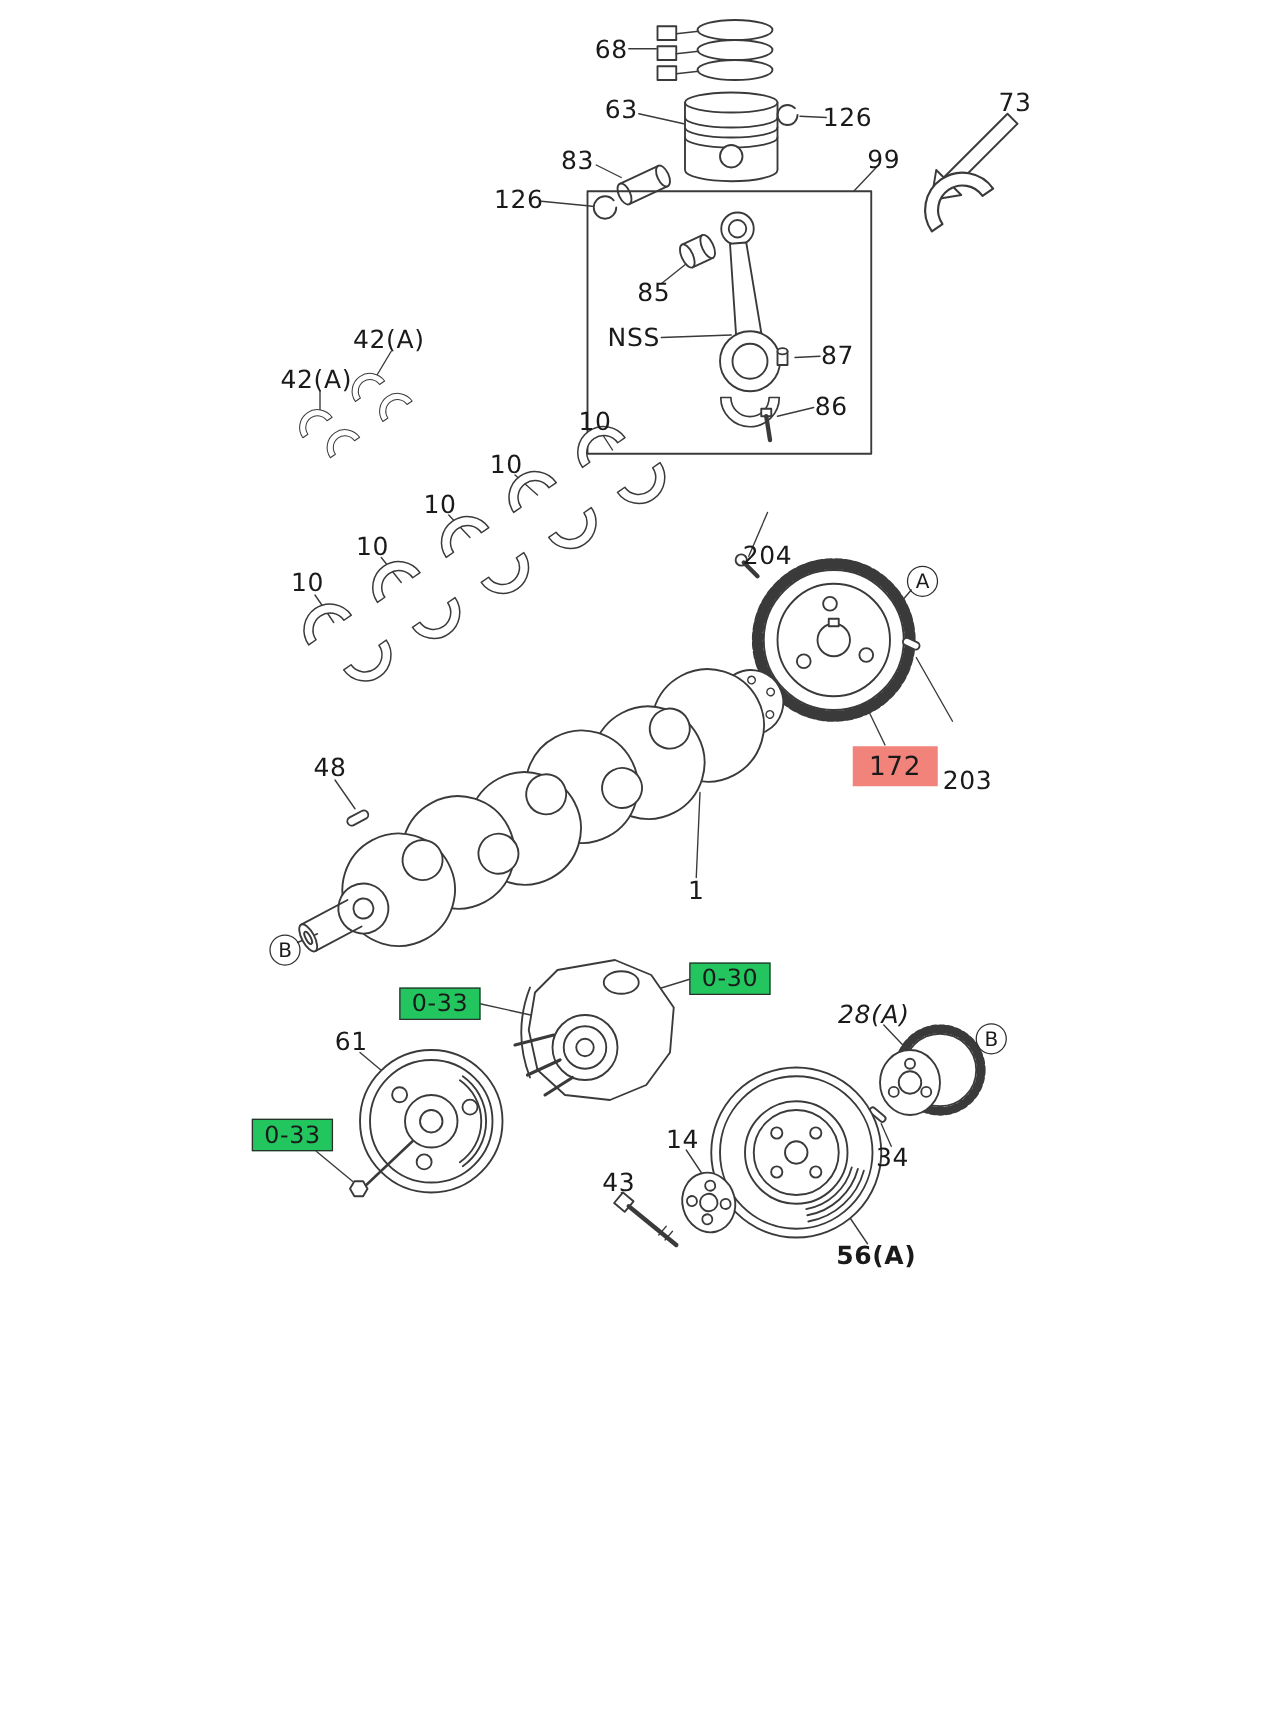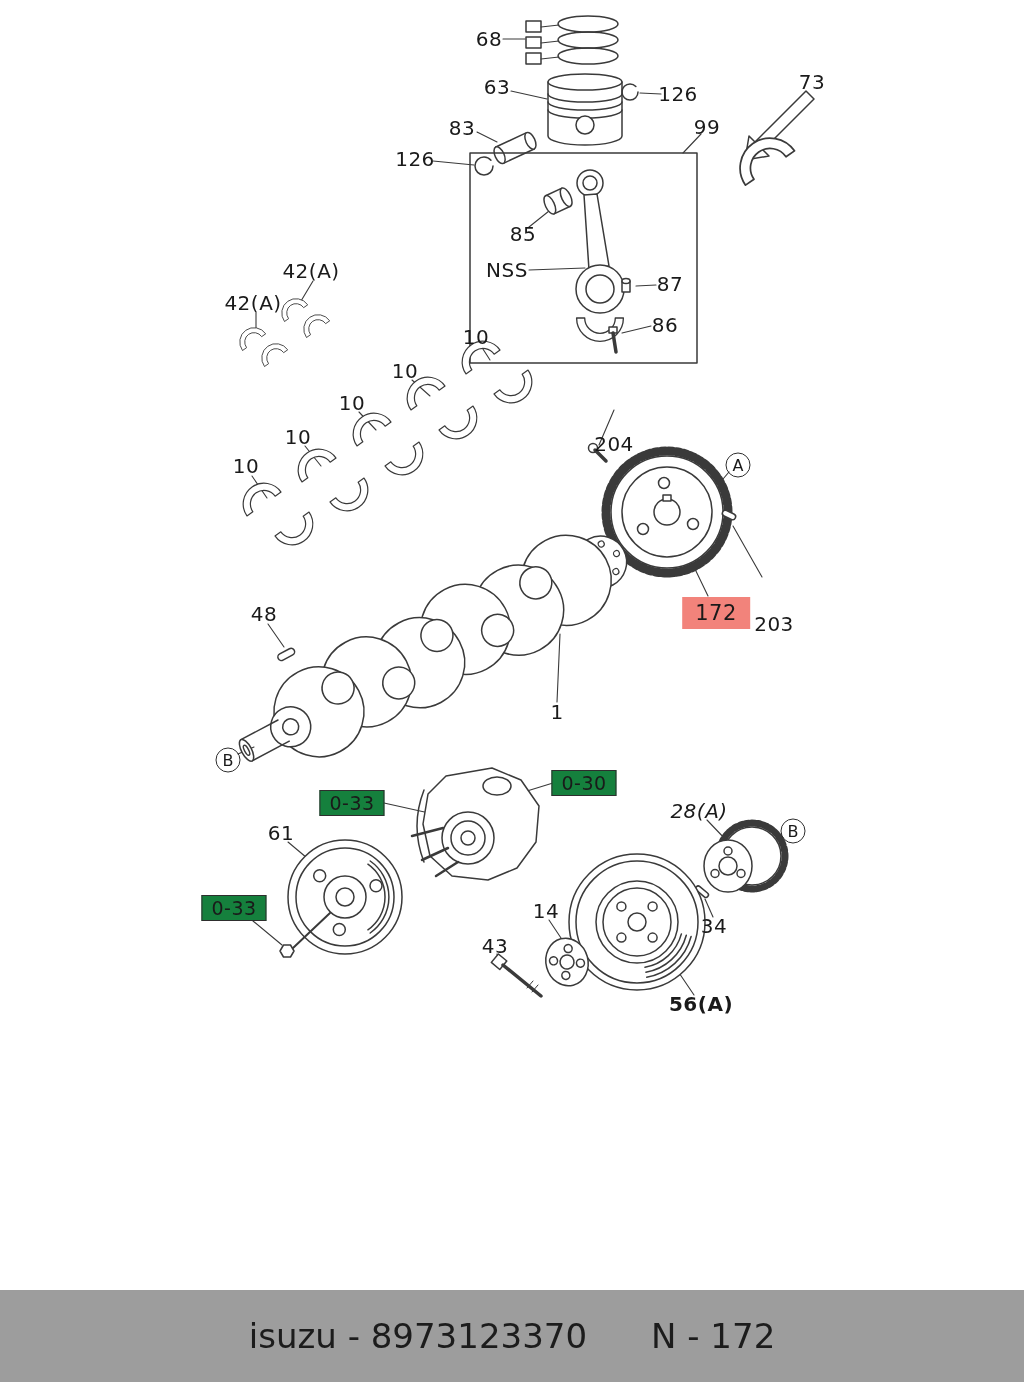--- a/index.html
+++ b/index.html
@@ -2,21 +2,21 @@
 <html style="--hl: #f2837b; --footer-bg: #9d9d9d; --footer-text: #1c1c1c;"><head>
 <meta charset="utf-8">
 <style>
   *{margin:0;padding:0;box-sizing:border-box}
   html,body{width:1024px;height:1382px}
   body{position:relative;background:#fff;font-family:"DejaVu Sans",sans-serif;overflow:hidden}
   #stage{position:absolute;inset:0}
   #diagram-svg{position:absolute;top:0;left:0}
   #callout-layer{position:absolute;top:0;left:0;width:1011px;height:1290px}
   .callout{position:absolute;transform:translate(-50%,-50%);font-size:20px;color:#1a1a1a;white-space:nowrap;letter-spacing:.5px}
-  .callout.boxed{border:1.6px solid #2e2e2e;background:#15803d;padding:1px 9px;font-size:19px}
+  .callout.boxed{border:1.6px solid #2e2e2e;background:#22c55e;padding:1px 9px;font-size:19px}
   .callout.circled{border:1.6px solid #2e2e2e;border-radius:50%;width:25px;height:25px;display:flex;align-items:center;justify-content:center;font-size:16px;letter-spacing:0}
   .callout.highlighted{background:var(--hl,#f2837b);padding:4px 13px;font-size:21px}
   #footer{position:absolute;left:0;bottom:0;width:1024px;height:92px;background:var(--footer-bg,#9d9d9d);display:flex;align-items:center;justify-content:center;gap:64px;font-size:34px;color:var(--footer-text,#1c1c1c)}
 </style>
 </head>
 <body>
 
 <div id="stage">
 
 <svg id="diagram-svg" width="1024" height="1290" viewBox="0 0 1024 1290" xmlns="http://www.w3.org/2000/svg">
@@ -288,18 +288,14 @@
       <div class="callout plain" style="left: 281px; top: 833px;">61</div>
       <div class="callout plain" style="left: 699px; top: 811px; font-style: italic;">28(A)</div>
       <div class="callout circled" style="left: 793px; top: 831px;">B</div>
       <div class="callout boxed" style="left: 234px; top: 908px;">0-33</div>
       <div class="callout plain" style="left: 546px; top: 911px;">14</div>
       <div class="callout plain" style="left: 495px; top: 946px;">43</div>
       <div class="callout plain" style="left: 714px; top: 926px;">34</div>
       <div class="callout plain" style="left: 701px; top: 1004px; font-weight: bold;">56(A)</div>
     </div>
 
-<div id="footer">
-  <span>isuzu - 8973123370</span>
-  <span>N - 172</span>
+
 </div>
 
-</div>
-
 </body></html>

